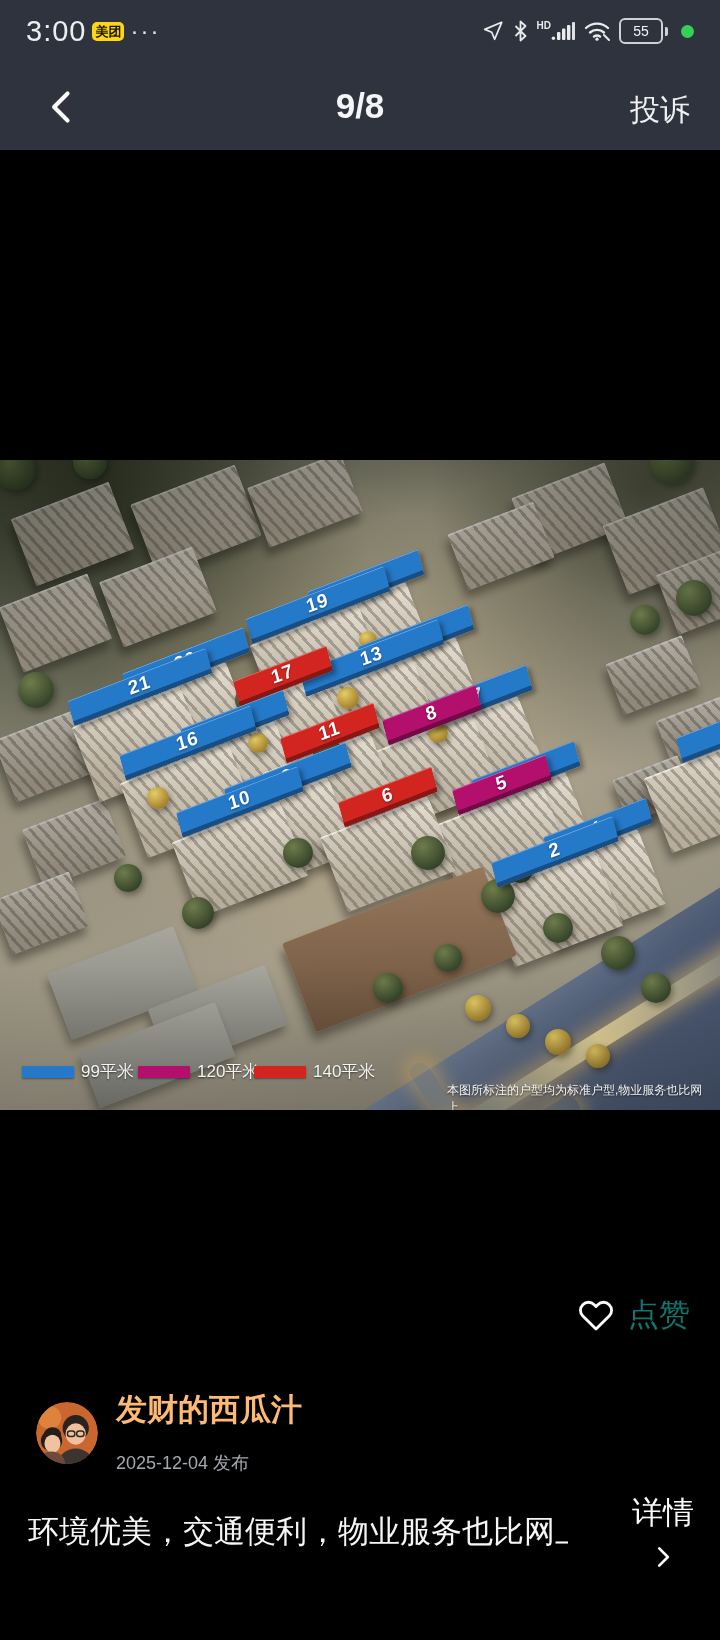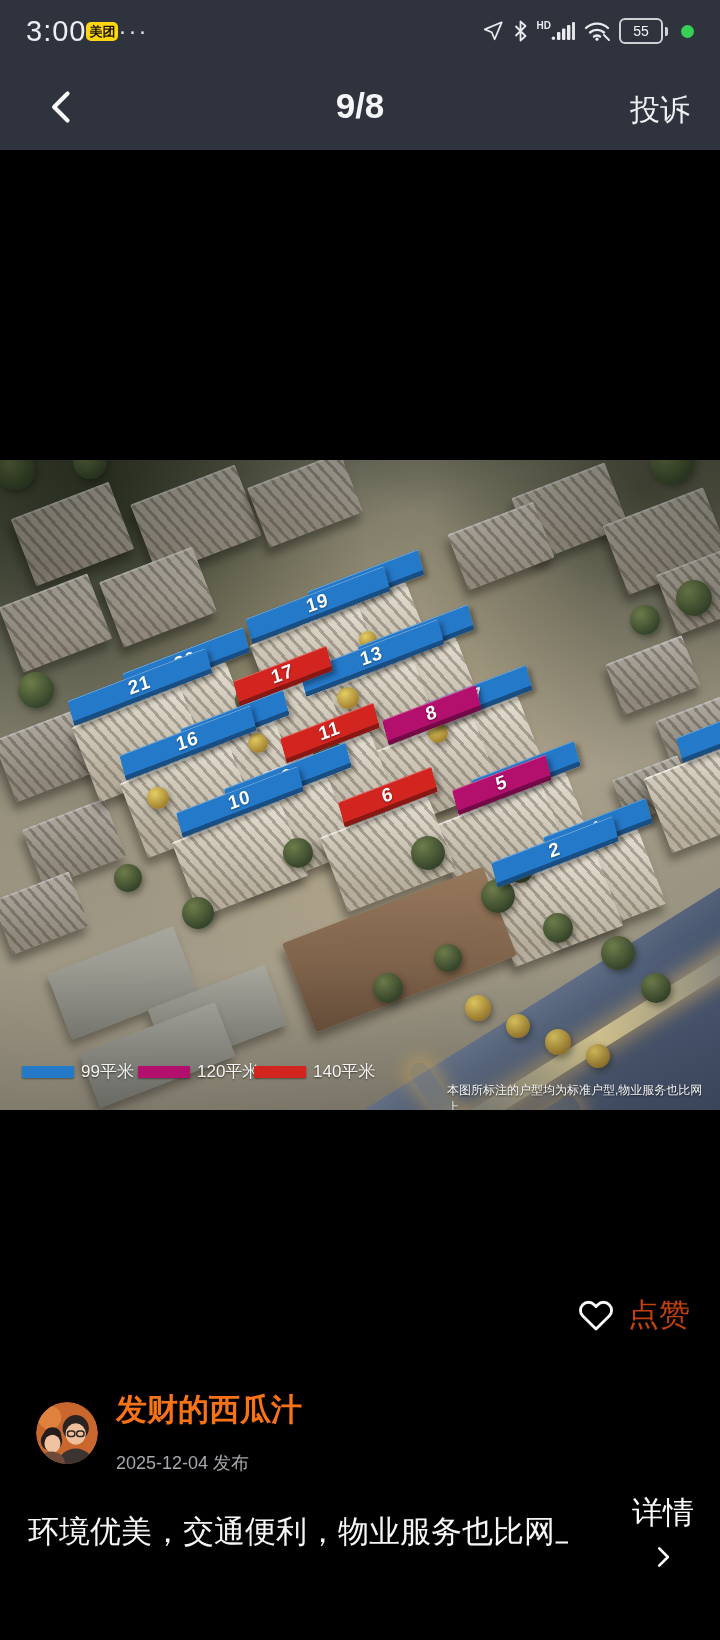--- a/index.html
+++ b/index.html
@@ -3,21 +3,21 @@
 <meta charset="utf-8">
 <style>
   html,body{margin:0;padding:0;background:#000;}
   .screen{
     position:relative;width:720px;height:1640px;margin:0 auto;background:#000;
     overflow:hidden;font-family:"Liberation Sans","DejaVu Sans",sans-serif;color:#fff;
   }
   
   .topbar{position:absolute;left:0;top:0;width:720px;height:150px;background:#2f333d;}
   .statusbar{position:absolute;left:0;top:0;width:720px;height:62px;display:flex;align-items:center;justify-content:space-between;padding:0 26px;box-sizing:border-box;}
-  .sb-left{display:flex;align-items:center;gap:0;}
+  .sb-left{display:flex;align-items:center;gap:6px;}
   .sb-time{font-size:29px;color:#eceff1;letter-spacing:1px;}
   .sb-badge{background:#ffd612;color:#17130a;font-size:13px;font-weight:bold;padding:3px 3px;border-radius:5px;line-height:1;}
   .sb-dots{font-size:24px;color:#dfe2e6;letter-spacing:2px;line-height:0.4;}
   .sb-right{display:flex;align-items:center;gap:9px;}
   .sb-right svg{display:block;}
   .sig-wrap{display:flex;align-items:flex-start;gap:0;}
   .hd{font-size:10px;color:#e8eaed;font-weight:bold;line-height:1;margin-top:0px;}
   .battery{display:flex;align-items:center;}
   .batt-body{width:40px;height:22px;border:2px solid rgba(235,237,240,.85);border-radius:6px;display:flex;align-items:center;justify-content:center;font-size:14px;color:#f2f3f5;}
   .batt-nub{width:3px;height:9px;background:rgba(235,237,240,.85);border-radius:0 2px 2px 0;margin-left:2px;}
@@ -64,24 +64,24 @@
     border-bottom:5px solid rgba(0,0,0,.32);
     box-shadow:3px 4px 5px rgba(0,0,0,.35), inset 0 1px 0 rgba(255,255,255,.35);
     text-shadow:0 1px 2px rgba(0,0,0,.45);
   }
   .legend-item{position:absolute;display:flex;align-items:center;gap:7px;}
   .legend-swatch{width:52px;height:12px;border-radius:1px;box-shadow:0 1px 2px rgba(0,0,0,.4);}
   .legend-label{font-size:17px;color:#f4f4f2;text-shadow:0 1px 2px rgba(0,0,0,.6);}
   .ph-disclaimer{position:absolute;left:447px;top:622px;width:262px;font-size:12px;color:rgba(255,255,255,.95);text-shadow:0 1px 2px rgba(0,0,0,.65);letter-spacing:0;}
   
   .like-row{position:absolute;top:1294px;right:30px;display:flex;align-items:center;gap:13px;}
-  .like-label{font-size:31px;color:#c2410c;}
+  .like-label{font-size:31px;color:#0f766e;}
   .author-row{position:absolute;left:36px;top:1392px;display:flex;align-items:center;gap:18px;}
   .avatar{width:62px;height:62px;border-radius:50%;overflow:hidden;flex:0 0 auto;}
-  .author-name{font-size:31px;font-weight:bold;color:#f97316;line-height:1.15;}
+  .author-name{font-size:31px;font-weight:bold;color:#fdba74;line-height:1.15;}
   .author-date{font-size:18px;color:#a5a8ad;margin-top:23px;}
   .caption-row{position:absolute;left:28px;right:26px;top:1492px;display:flex;align-items:center;justify-content:space-between;}
   .caption-text{font-size:31px;color:#f6f6f6;white-space:nowrap;overflow:hidden;max-width:540px;}
   .detail-btn{display:flex;align-items:center;gap:8px;font-size:31px;color:#fbfbfb;flex-direction:column;}
 </style>
 </head>
 <body>
 
 <div class="screen">
 

